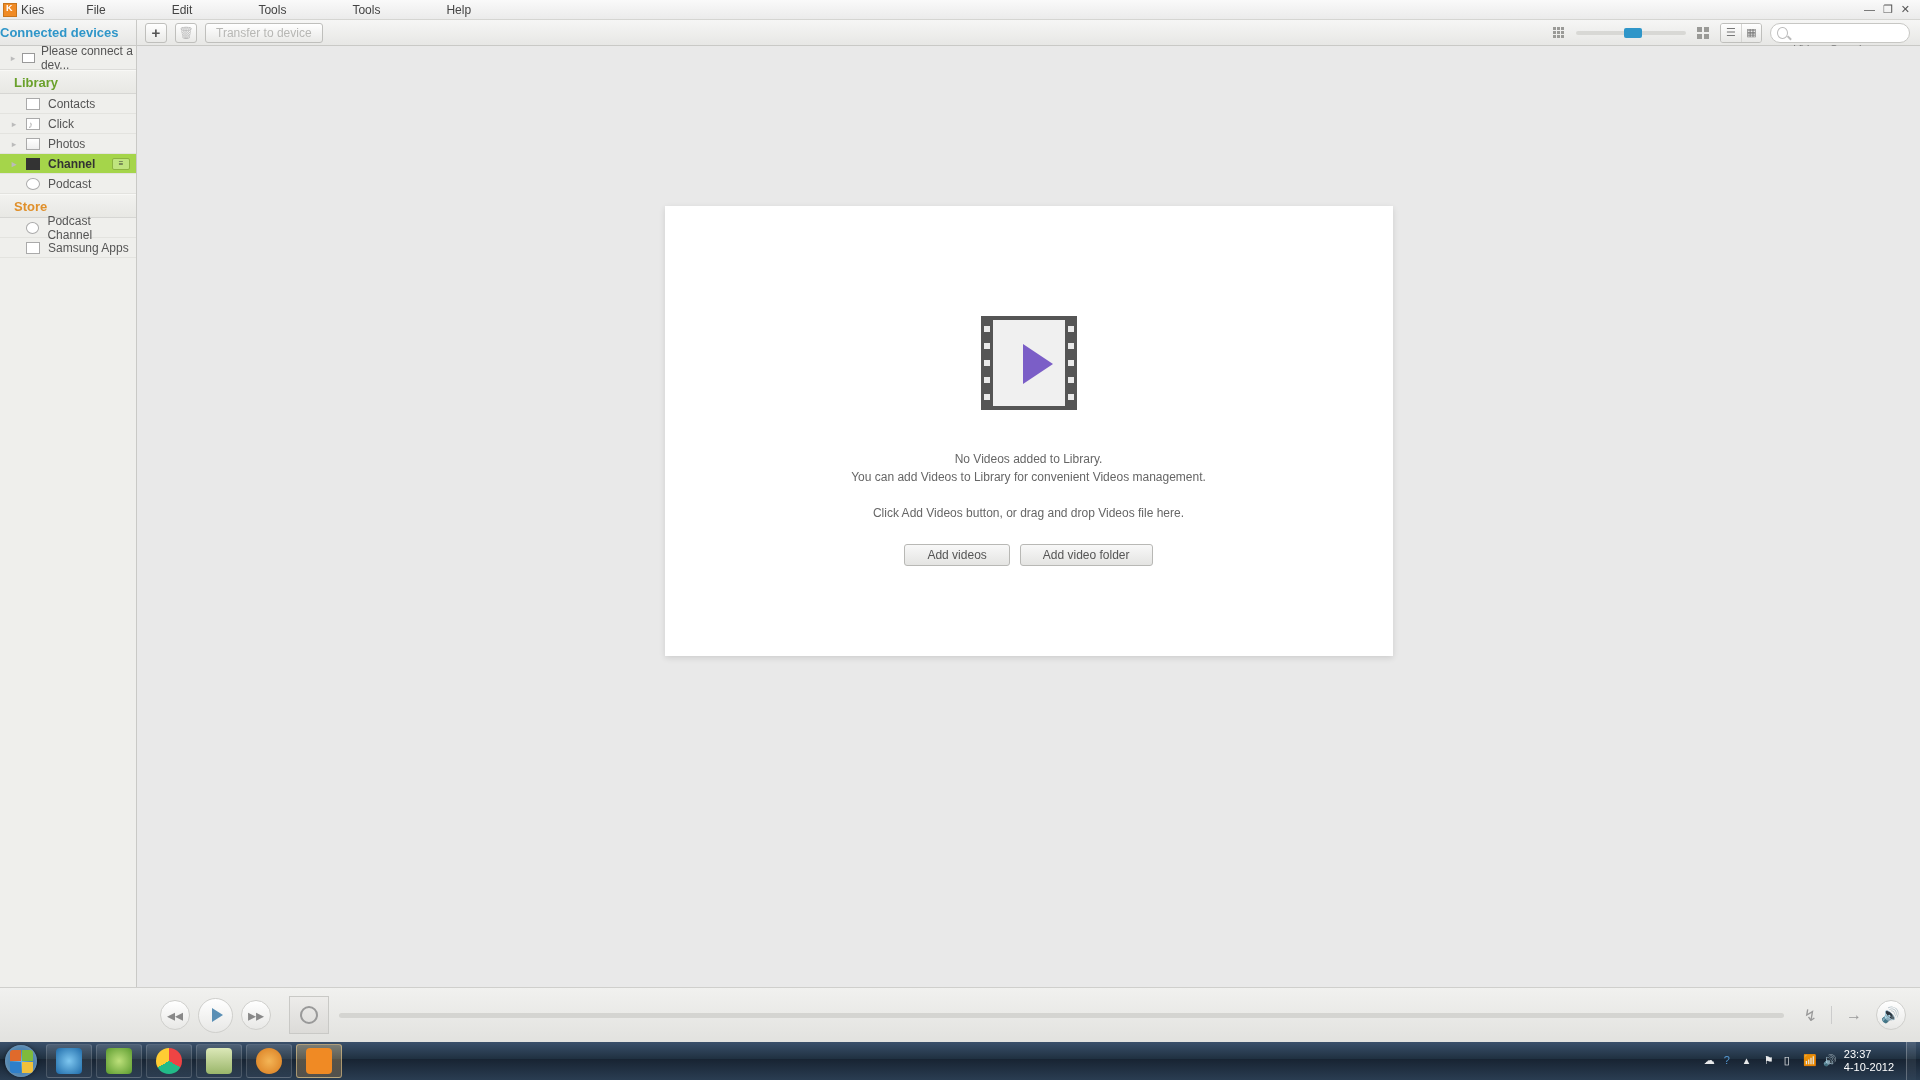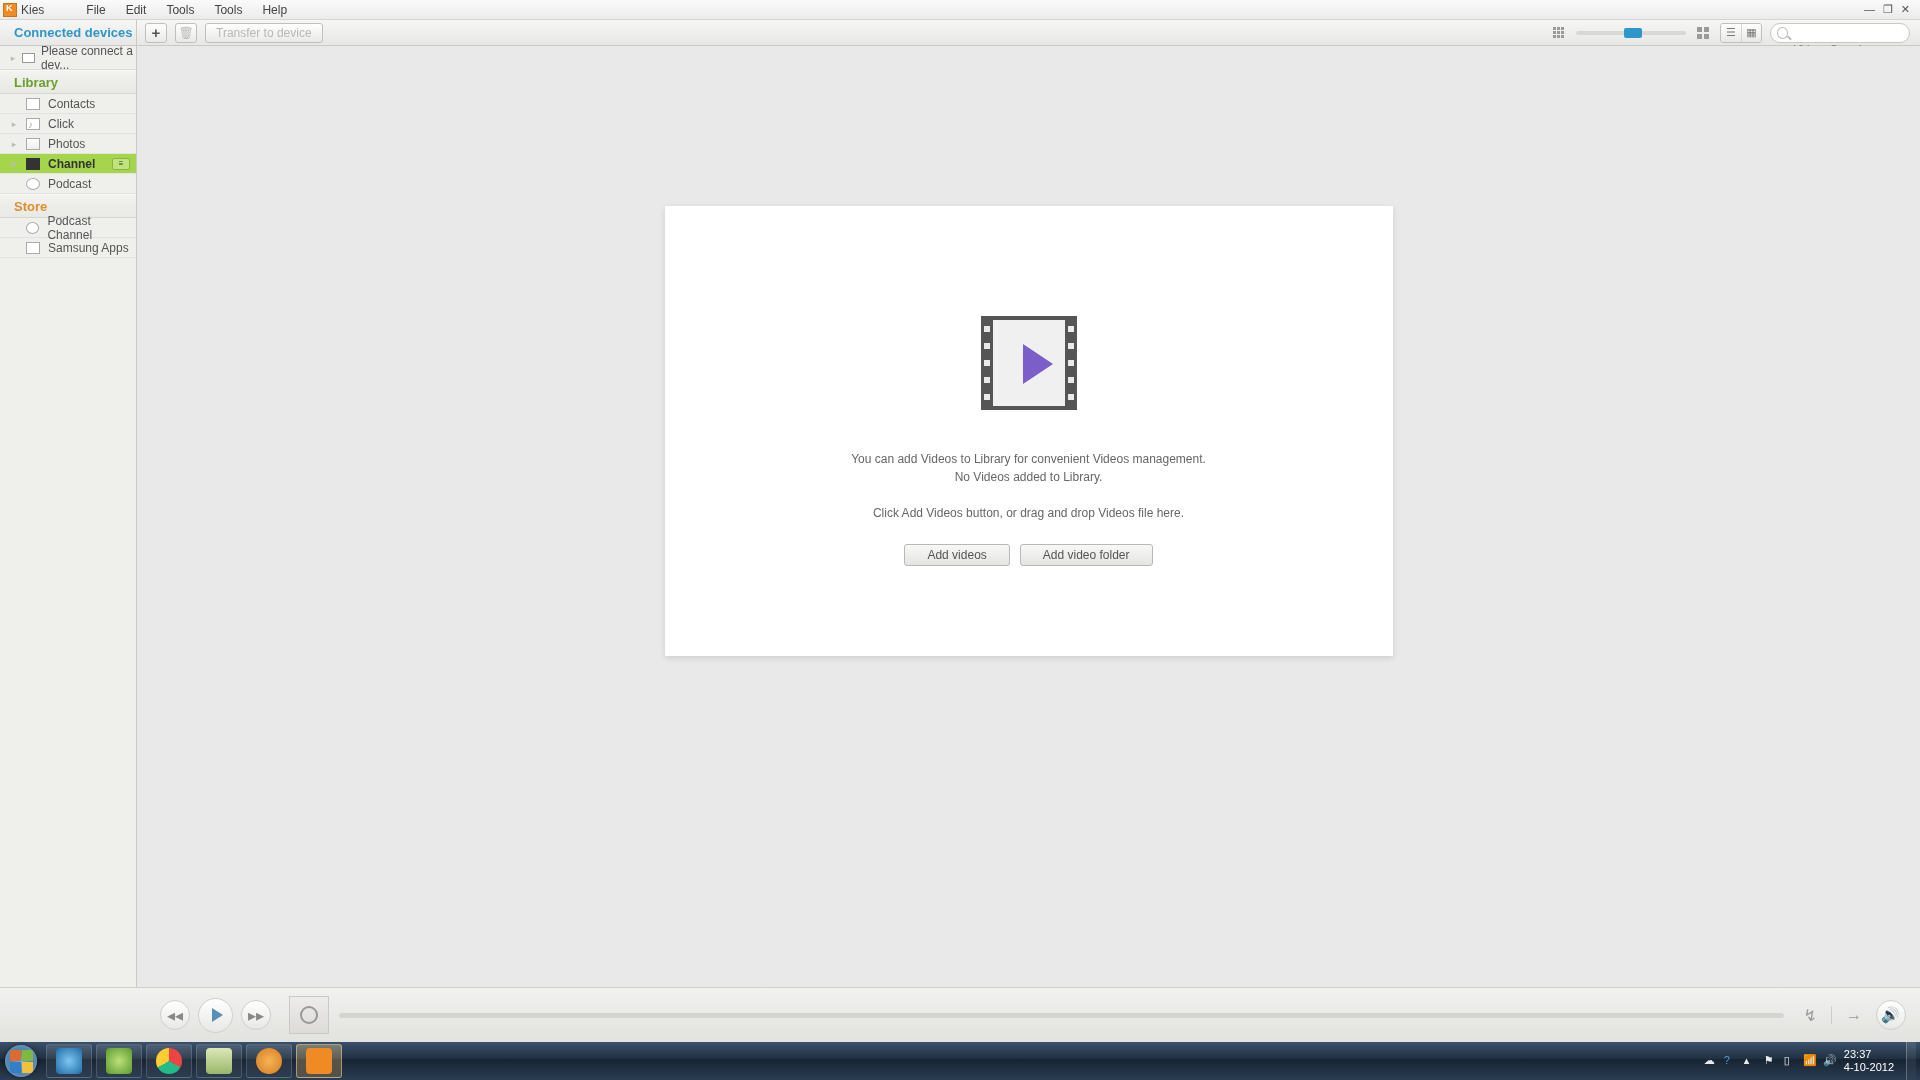--- a/index.html
+++ b/index.html
@@ -3,28 +3,28 @@
 <meta charset="utf-8">
 <style>
 * { margin: 0; padding: 0; box-sizing: border-box; font-family: "Segoe UI", Tahoma, sans-serif; }
 html, body { width: 1920px; height: 1080px; overflow: hidden; background: #e9e9e9; }
 
 
 .titlebar { height: 19px; background: linear-gradient(#fafafa,#ebebeb); display:flex; align-items:center; font-size:12px; color:#444; }
 .titlebar .appicon { width:14px; height:14px; background:#f08a24; margin:0 4px 0 3px; border:1px solid #c8741a; position:relative; }
 .titlebar .appicon::after{content:"K";color:#fff;font-size:9px;font-weight:bold;position:absolute;left:2px;top:-1px;}
 .titlebar .appname { font-weight:400; margin-right:24px; }
-.titlebar .menu { display:flex; gap:20px; margin-left:18px;}
+.titlebar .menu { display:flex; gap:66px; margin-left:18px;}
 .titlebar .menu span { cursor:default; }
 .titlebar .winbtns { margin-left:auto; display:flex; gap:8px; padding-right:10px; color:#555;}
 .titlebar .winbtns span { font-size:11px; }
 
 
 .toolbar { height:27px; background:linear-gradient(#f6f6f5,#e7e7e5); border-top:1px solid #d5d5d2; border-bottom:1px solid #c9c9c6; display:flex; align-items:center; }
-.toolbar .leftlabel { width:137px; height:100%; display:flex;align-items:center; padding-left:14px; font-size:13px; font-weight:600; color:#2f96c9; border-right:1px solid #c9c9c6;}
+.toolbar .leftlabel { width:137px; height:100%; display:flex;align-items:center; font-size:13px; font-weight:600; color:#2f96c9; border-right:1px solid #c9c9c6;}
 .toolbtn { height:20px; border:1px solid #bfbfbc; border-radius:3px; background:linear-gradient(#fff,#e9e9e7); display:flex;align-items:center;justify-content:center; margin-left:8px; font-size:12px; color:#666; }
 .toolbtn.plus { width:22px; font-size:15px; color:#555; font-weight:bold;}
 .toolbtn.trash { width:22px; color:#bbb; }
 .toolbtn.transfer { padding:0 10px; color:#b7b7b4; }
 .toolbar .right { margin-left:auto; display:flex; align-items:center; gap:8px; padding-right:10px;}
 .iconbtn { width:18px; height:18px; display:flex;align-items:center;justify-content:center; color:#8a8a87; font-size:13px;}
 .zoomtrack { width:110px; height:4px; background:#d8d8d5; border-radius:2px; position:relative; }
 .zoomtrack .thumb { position:absolute; top:-3px; left:48px; width:18px; height:10px; background:#2f96c9; border-radius:2px; }
 .viewset { display:flex; border:1px solid #bfbfbc; border-radius:3px; overflow:hidden; }
 .viewset span{ width:20px;height:18px;display:flex;align-items:center;justify-content:center;background:linear-gradient(#fff,#e8e8e6); color:#777; font-size:11px; border-left:1px solid #d5d5d2;}
@@ -224,22 +224,22 @@
           </div>
         <div class="filmperf right">
             <i></i>
             <i></i>
             <i></i>
             <i></i>
             <i></i>
           </div>
         <div class="playtri"></div>
       </div>
+      <p>No Videos added to Library.</p>
       <p>You can add Videos to Library for convenient Videos management.</p>
-      <p>No Videos added to Library.</p>
       <div class="gap"></div>
       <p>Click Add Videos button, or drag and drop Videos file here.</p>
       <div class="btns">
         <button>Add videos</button>
         <button>Add video folder</button>
       </div>
     </div>
   </div>
 </div>
 

